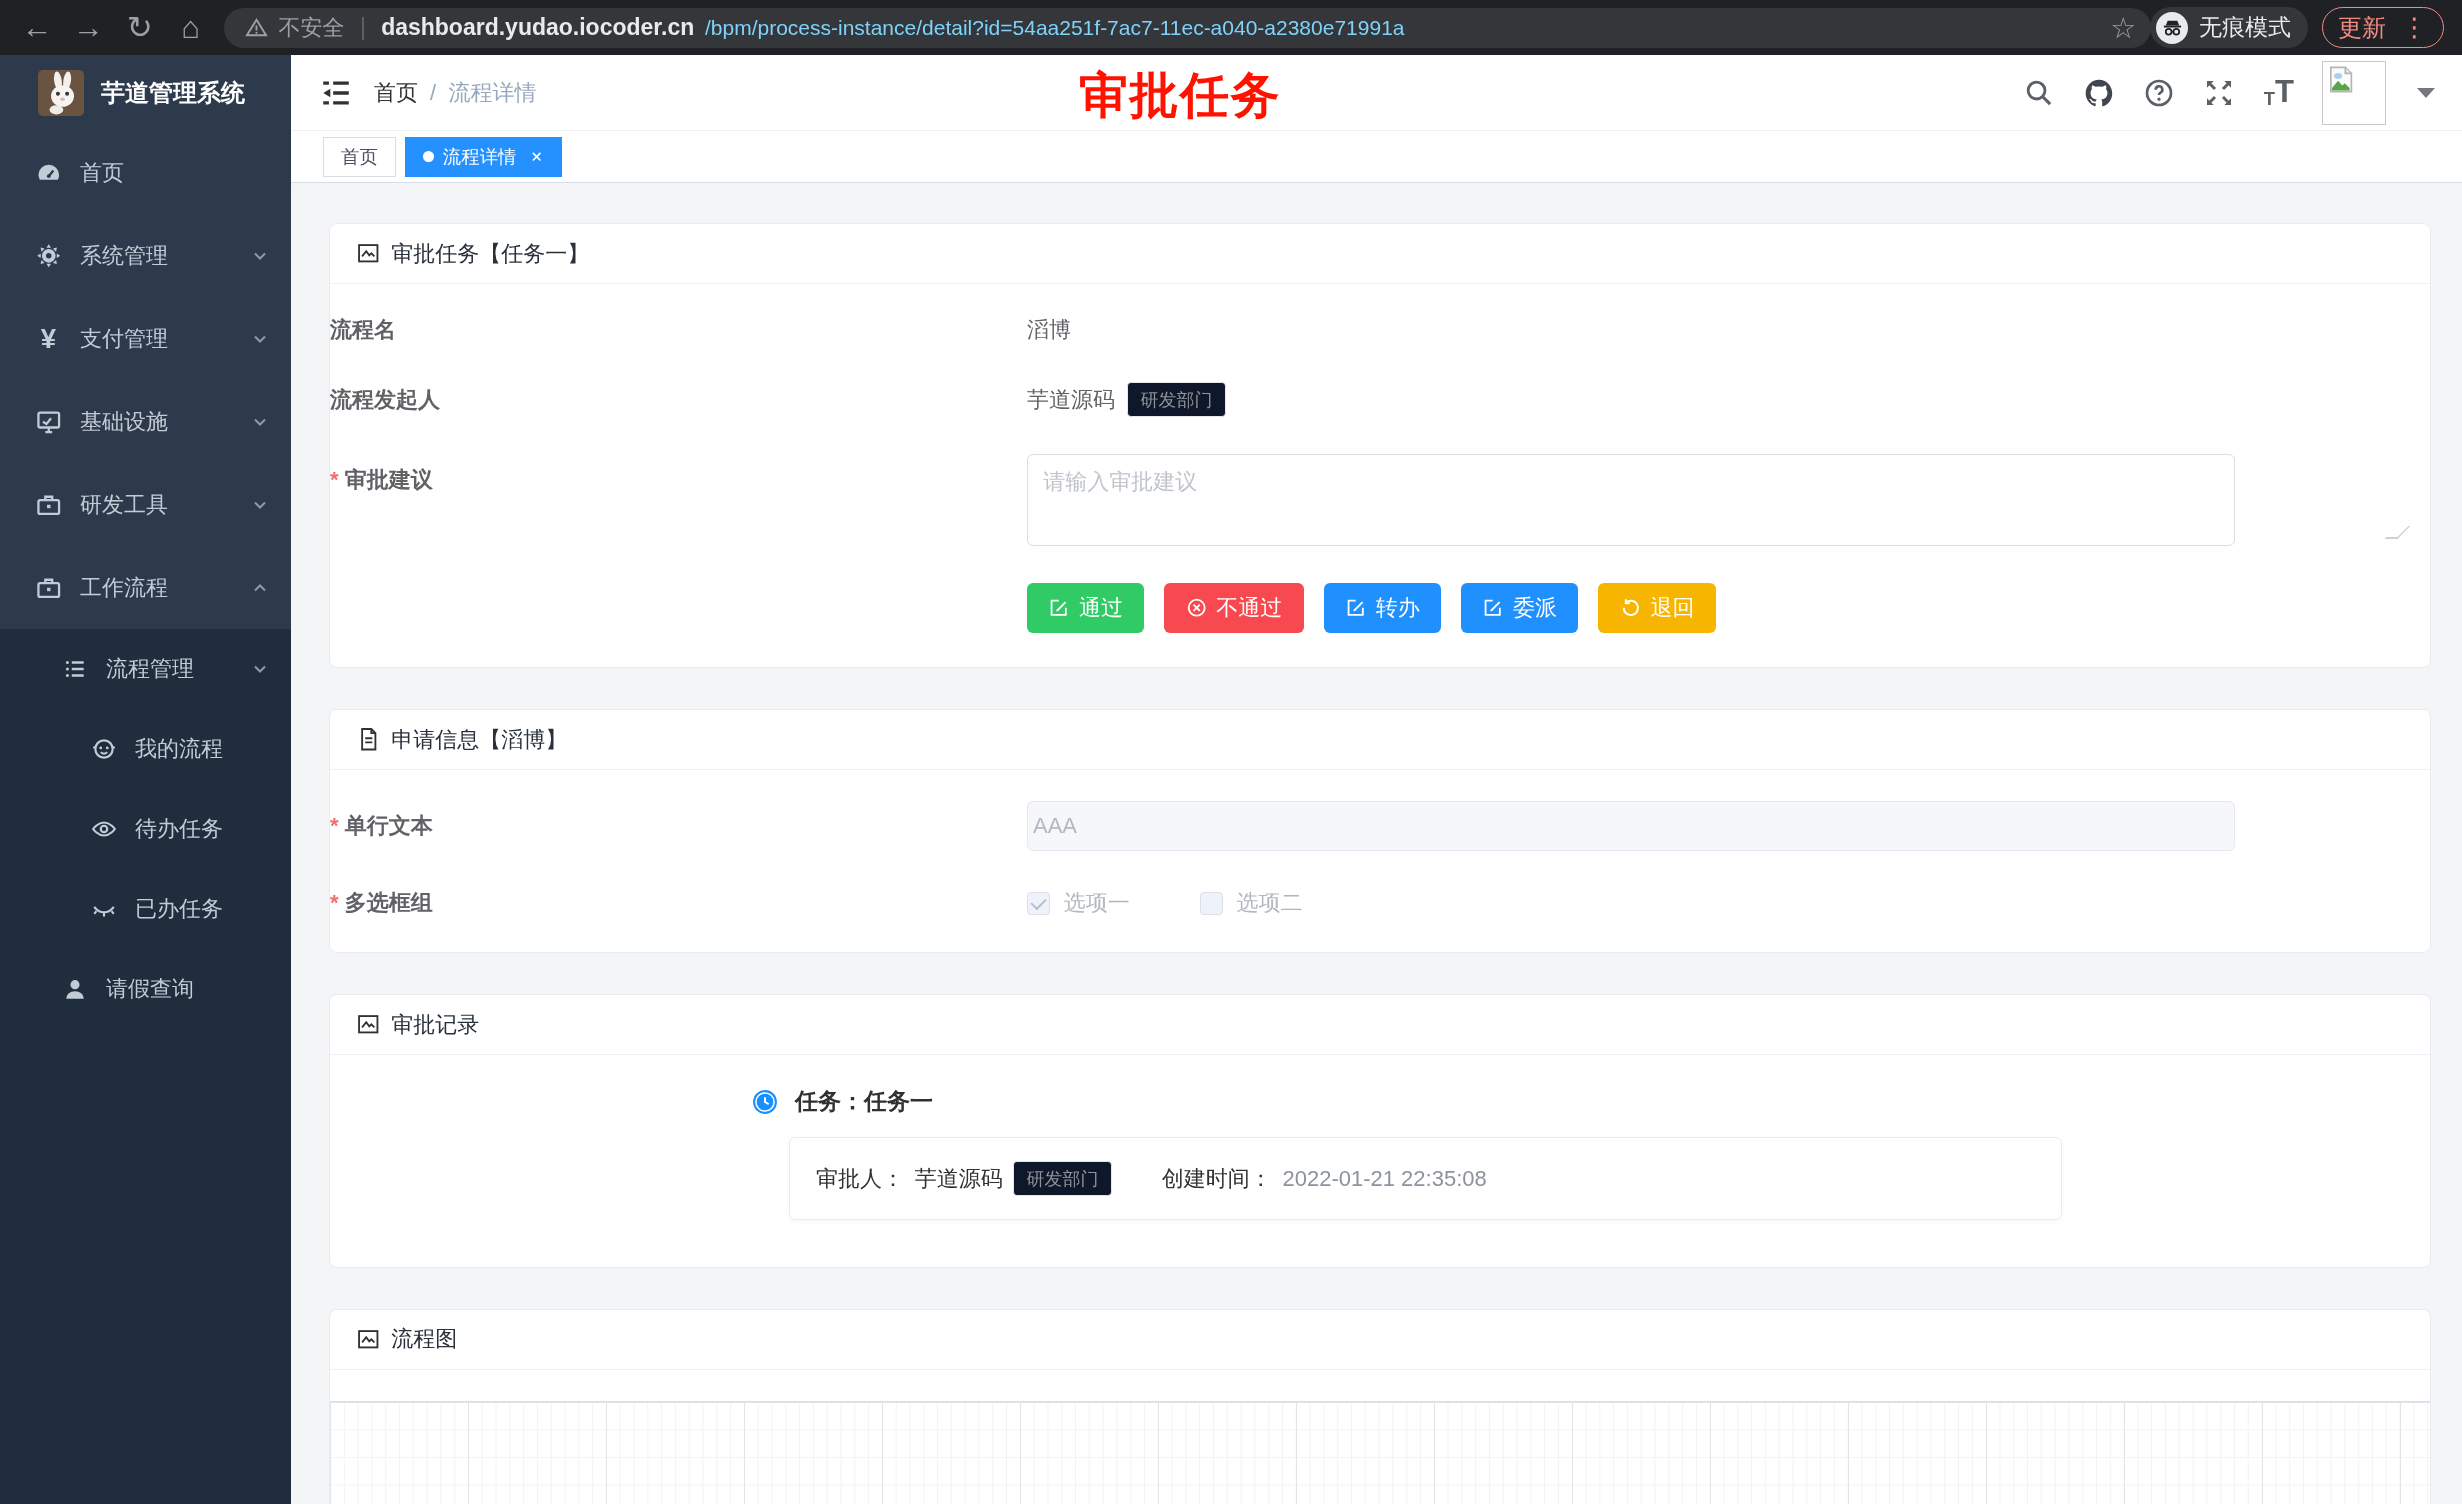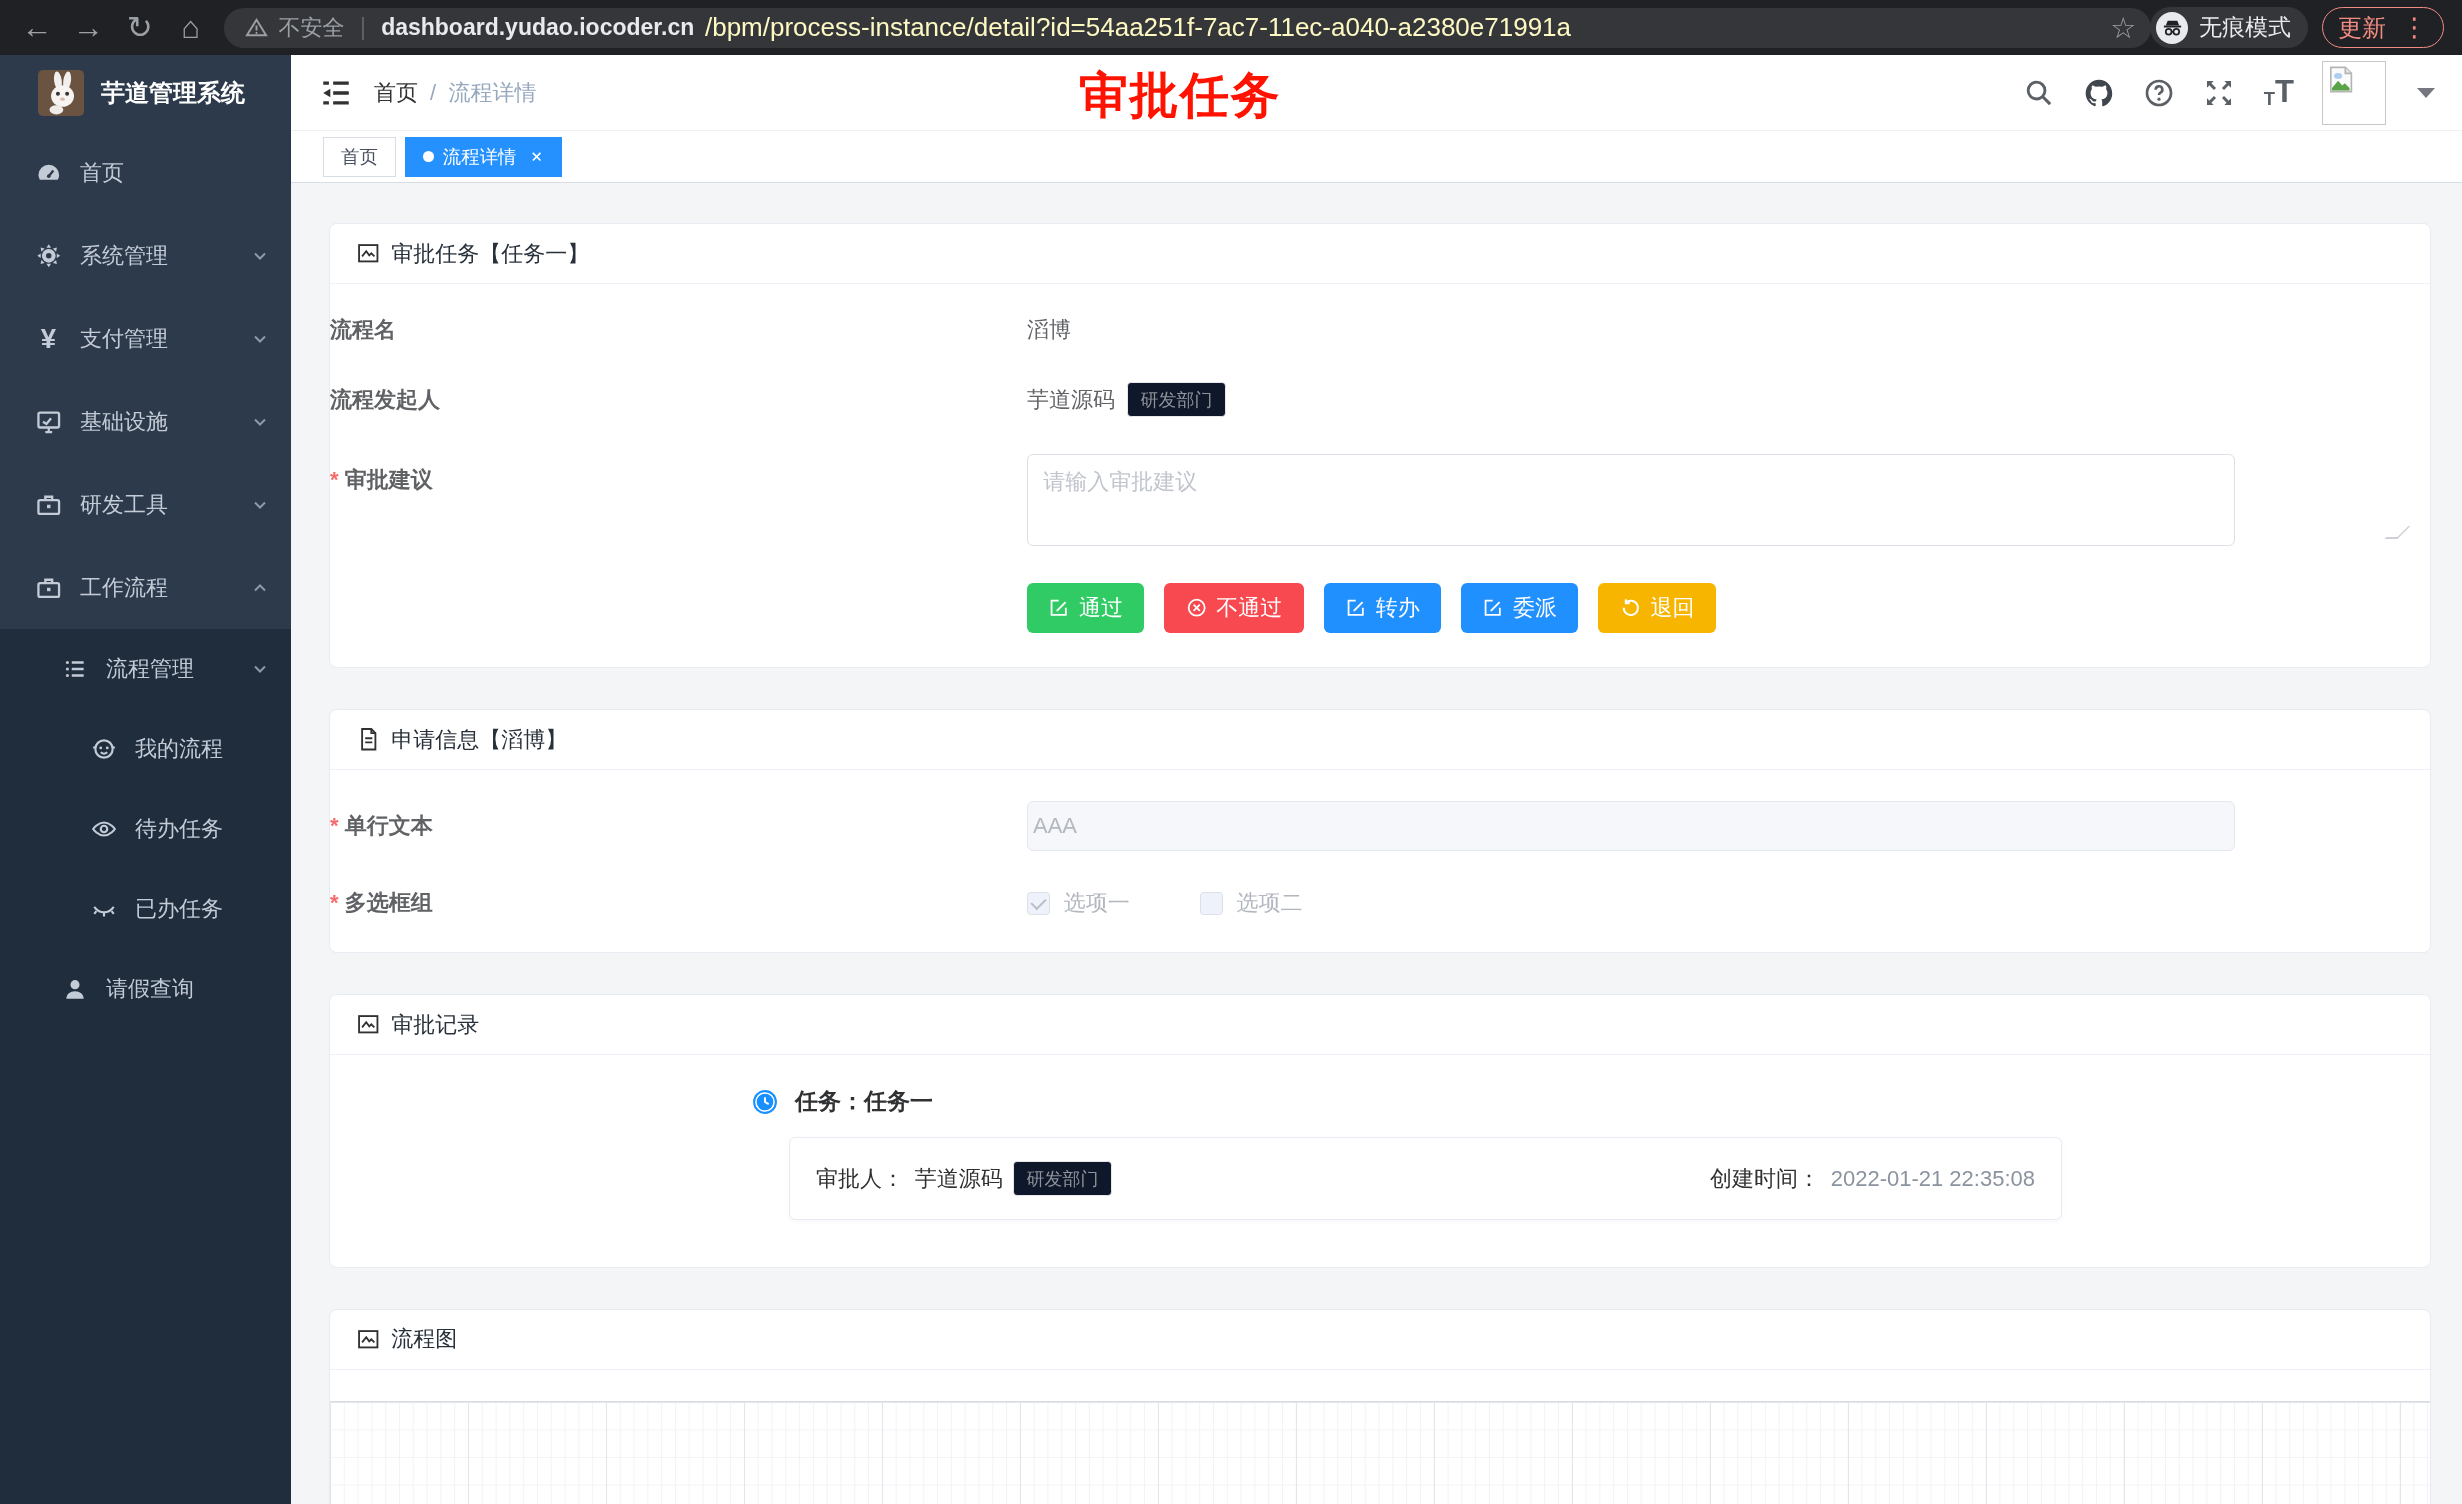--- a/index.html
+++ b/index.html
@@ -6,21 +6,21 @@
   html,body { width:2462px; height:1505px; overflow:hidden; font-family:"Liberation Sans",sans-serif; }
   body { background:#f3f5f7; }
 
   
   .chrome { height:55px; background:#202124; display:flex; align-items:center; padding:0 18.4px; gap:13.8px; }
   .nav-glyph { color:#9aa0a6; font-size:31px; width:43px; height:43px; display:flex; align-items:center; justify-content:center; border-radius:50%; }
   .url-pill { height:40px; flex:0 0 1927px; background:#35363a; border-radius:21.4px; display:flex; align-items:center; padding:0 21.4px; gap:10.7px; overflow:hidden; }
   .sec-label { color:#9aa0a6; font-size:22px; white-space:nowrap; }
   .url-sep { color:#5f6368; font-size:23px; margin:0 4.6px; }
   .url-host { color:#e8eaed; font-size:23px; font-weight:700; white-space:nowrap; }
-  .url-path { color:#fef9c3; font-size:26px; white-space:nowrap; }
+  .url-path { color:#7dd3fc; font-size:21px; white-space:nowrap; }
   .star-glyph { color:#9aa0a6; font-size:29px; margin-left:-54px; z-index:2; }
   .incog { height:41px; background:#35363a; border-radius:21.4px; display:flex; align-items:center; gap:10.7px; padding:0 17px 0 6.1px; color:#e8eaed; font-size:23px; white-space:nowrap; }
   .incog-circle { width:32px; height:32px; background:#e8eaed; border-radius:50%; display:flex; align-items:center; justify-content:center; }
   .update-pill { height:41px; border:1.5px solid #f28b82; border-radius:21.4px; display:flex; align-items:center; gap:15.3px; padding:0 15.3px; color:#f28b82; font-size:24px; white-space:nowrap; }
   .dots { color:#f28b82; font-size:26px; letter-spacing:0; line-height:0.6; }
 
   
   .app { display:flex; height:1450px; }
 
   
@@ -90,21 +90,21 @@
   .btn-back { background:#f7b500; }
 
   input.disabled-input { margin-left:20px; width:1208px; height:50px; background:#f5f7fa; border:1.5px solid #e4e7ed; border-radius:6.1px; font-size:22px; color:#b4b8bf; padding:0 5px; outline:none; font-family:"Liberation Sans",sans-serif; }
   .checkbox-group { margin-left:20px; display:flex; align-items:center; gap:70px; }
   .cb { display:flex; align-items:center; gap:13.8px; font-size:22px; color:#b2b7bf; }
   .cb-box { width:23px; height:23px; border:1.5px solid #dcdfe6; border-radius:3.8px; background:#eef2fb; position:relative; }
   .cb-box.checked::after { content:""; position:absolute; left:6.1px; top:2.3px; width:6.9px; height:12.2px; border-right:2.3px solid #b9bec7; border-bottom:2.3px solid #b9bec7; transform:rotate(45deg); }
 
   .timeline { padding-left:422px; }
   .timeline-head { display:flex; align-items:center; gap:17px; font-size:23px; color:#303133; font-weight:700; }
-  .timeline-box { margin:20px 0 12.2px 37px; width:1273px; border:1.5px solid #e8ebf3; border-radius:6.1px; background:#fff; padding:23px 26px; display:flex; align-items:center; font-size:22px; color:#303133; box-shadow:0 1.5px 7.6px rgba(0,0,0,.03);justify-content:space-between; }
+  .timeline-box { margin:20px 0 12.2px 37px; width:1273px; border:1.5px solid #e8ebf3; border-radius:6.1px; background:#fff; padding:23px 26px; display:flex; align-items:center; font-size:22px; color:#303133; box-shadow:0 1.5px 7.6px rgba(0,0,0,.03); }
   .tl-group { display:flex; align-items:center; gap:10.7px; }
   .tl-time-label { margin-left:50px; }
   .tl-time-value { color:#8b939e; }
 
   .diagram-card { margin-bottom:0; border-bottom:none; border-radius:7.6px 7.6px 0 0; }
   .diagram-body { padding:31px 0 0; }
   .bpmn-grid { height:153px; border-top:1.5px solid #d9dde2;
     background-image:
       linear-gradient(to right, #e2e5ea 0.8px, transparent 0.8px),
       linear-gradient(to bottom, #e2e5ea 0.8px, transparent 0.8px),

